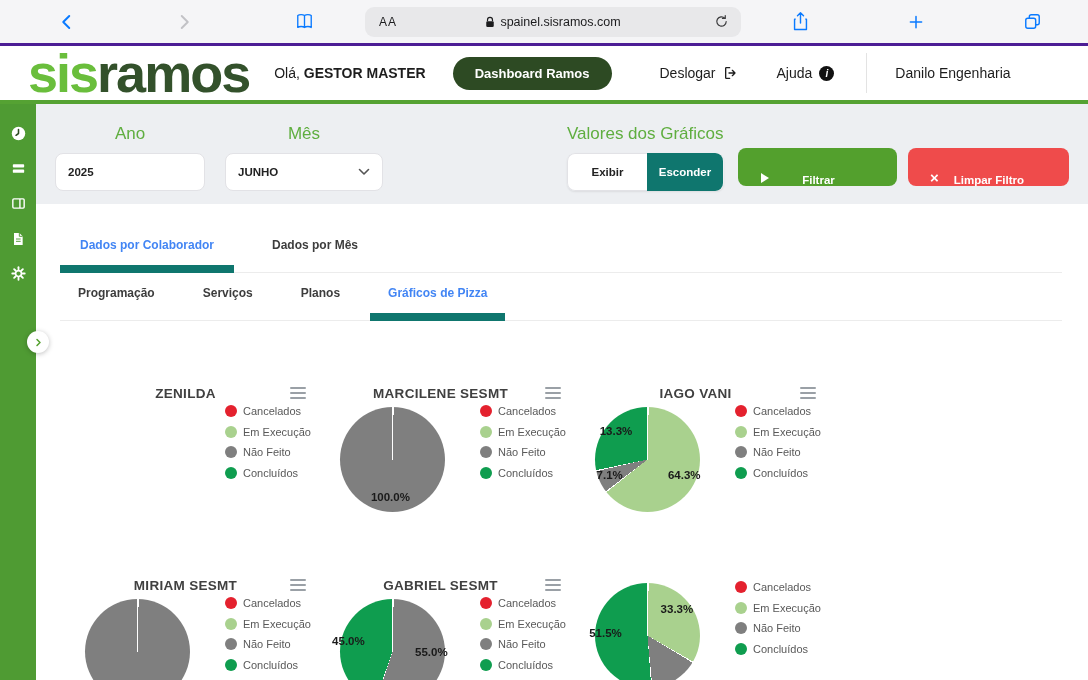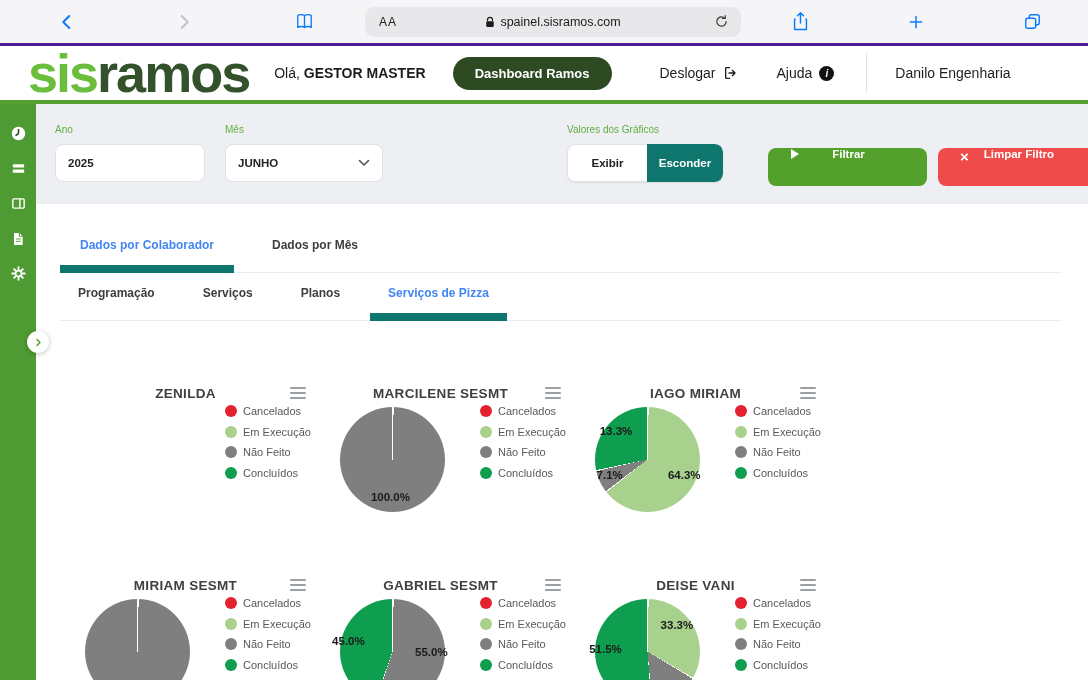--- a/index.html
+++ b/index.html
@@ -43,37 +43,37 @@
   .sidebar { position:absolute; top:104px; left:0; bottom:0; width:36px; background:#4f9b33;
     display:flex; flex-direction:column; align-items:center; padding-top:12px; }
   .side-ico { width:36px; height:35px; display:flex; align-items:center; justify-content:center; cursor:pointer; }
   .expand-btn { position:absolute; left:27px; top:331px; width:22px; height:22px; border-radius:50%;
     background:#fff; box-shadow:0 1px 5px rgba(0,0,0,.25); display:flex; align-items:center; justify-content:center;
     cursor:pointer; z-index:5; }
 
   
   .filter-section { position:absolute; top:104px; left:36px; right:0; height:100px; background:#edeff2; }
   .fgroup { position:absolute; top:20px; }
-  .flabel { font-size:10px; color:#5fae3f; margin-bottom:9px; }
+  .flabel { font-size:17px; color:#5fae3f; margin-bottom:9px;text-align:center; }
   .finput { background:#fff; border:1px solid #e2e2e6; border-radius:8px; height:38px;
     display:flex; align-items:center; padding:0 12px; font-size:11.5px; font-weight:700; color:#222; }
   .fselect { justify-content:space-between; cursor:pointer; }
   .g-ano{ left:19px; } .g-ano .finput{ width:150px; }
   .g-mes{ left:189px; } .g-mes .finput{ width:158px; }
   .g-usr{ left:359px; } .g-usr .finput{ width:158px; }
   .g-val{ left:531px; }
   .seg { display:flex; height:38px; border-radius:8px; overflow:hidden; box-shadow:0 1px 2px rgba(0,0,0,.08); }
   .seg-left { width:80px; background:#fff; color:#222; font-size:11.5px; font-weight:700;
     display:flex; align-items:center; justify-content:center; border:1px solid #e2e2e6; border-right:none;
     border-radius:8px 0 0 8px; cursor:pointer; }
   .seg-right { width:76px; background:#0f766e; color:#fff; font-size:11.5px; font-weight:700;
     display:flex; align-items:center; justify-content:center; border-radius:0 8px 8px 0; cursor:pointer; }
   .btn { position:absolute; top:44px; height:38px; border:none; border-radius:8px; color:#fff;
-    font-size:11.5px; font-weight:800; display:flex; align-items:flex-start; cursor:pointer;
-    font-family:"Liberation Sans", sans-serif;margin-left:30px; }
+    font-size:11.5px; font-weight:800; display:flex; align-items:flex-end; cursor:pointer;
+    font-family:"Liberation Sans", sans-serif; }
   .btn-filtrar { left:702px; width:159px; background:#53a02d; }
   .btn-limpar { left:872px; width:161px; background:#ef4b4b; }
   .btn .ico { margin-left:22px; } .btn .lbl { flex:1; text-align:center; margin-right:30px; }
   .x-ico::before { content:"×"; font-size:15px; font-weight:800; }
 
   
   .content { position:absolute; top:204px; left:36px; right:0; bottom:0; background:#fff; }
   .tabrow { margin:0 26px 0 24px; border-bottom:1px solid #ececec; display:flex; }
   .tabrow-1 { padding-top:34px; }
   .tabrow-2 { margin-top:13px; }
@@ -264,21 +264,21 @@
 
   <div class="content">
     <div class="tabrow tabrow-1">
       <div class="tab active">Dados por Colaborador</div>
       <div class="tab">Dados por Mês</div>
     </div>
     <div class="tabrow tabrow-2">
       <div class="tab">Programação</div>
       <div class="tab">Serviços</div>
       <div class="tab">Planos</div>
-      <div class="tab active">Serviços de Pizza</div>
+      <div class="tab active">Gráficos de Pizza</div>
     </div>
     <div class="charts-grid">
         <div class="chart-block">
           <div class="chart-header">
             <div class="chart-title">ZENILDA</div>
             <div class="burger">
               <span></span>
               <span></span>
               <span></span>
             </div>
@@ -334,21 +334,21 @@
               </div>
               <div class="legend-item">
                 <span class="legend-dot" style="background: rgb(15, 157, 79);"></span>
                 <span class="legend-label">Concluídos</span>
               </div>
             </div>
           </div>
         </div>
         <div class="chart-block">
           <div class="chart-header">
-            <div class="chart-title">IAGO MIRIAM</div>
+            <div class="chart-title">IAGO VANI</div>
             <div class="burger">
               <span></span>
               <span></span>
               <span></span>
             </div>
           </div>
           <div class="chart-body">
             <div class="pie-wrap">
               <div class="pie" style="background: conic-gradient(rgb(255, 255, 255) 0deg, rgb(255, 255, 255) 1.3deg, rgb(169, 209, 142) 1.3deg, rgb(169, 209, 142) 231.48deg, rgb(255, 255, 255) 231.48deg, rgb(255, 255, 255) 232.78deg, rgb(127, 127, 127) 232.78deg, rgb(127, 127, 127) 257.04deg, rgb(255, 255, 255) 257.04deg, rgb(255, 255, 255) 258.34deg, rgb(15, 157, 79) 258.34deg, rgb(15, 157, 79) 360deg);"></div>
               <span class="pct" style="left: 85%; top: 65%;">64.3%</span>
@@ -438,28 +438,20 @@
                 <span class="legend-label">Não Feito</span>
               </div>
               <div class="legend-item">
                 <span class="legend-dot" style="background: rgb(15, 157, 79);"></span>
                 <span class="legend-label">Concluídos</span>
               </div>
             </div>
           </div>
         </div>
         <div class="chart-block">
-          <div class="chart-header">
-            <div class="chart-title">DEISE VANI</div>
-            <div class="burger">
-              <span></span>
-              <span></span>
-              <span></span>
-            </div>
-          </div>
           <div class="chart-body">
             <div class="pie-wrap">
               <div class="pie" style="background: conic-gradient(rgb(255, 255, 255) 0deg, rgb(255, 255, 255) 1.3deg, rgb(169, 209, 142) 1.3deg, rgb(169, 209, 142) 119.88deg, rgb(255, 255, 255) 119.88deg, rgb(255, 255, 255) 121.18deg, rgb(127, 127, 127) 121.18deg, rgb(127, 127, 127) 174.6deg, rgb(255, 255, 255) 174.6deg, rgb(255, 255, 255) 175.9deg, rgb(15, 157, 79) 175.9deg, rgb(15, 157, 79) 360deg);"></div>
               <span class="pct" style="left: 78%; top: 25%;">33.3%</span>
               <span class="pct" style="left: 10%; top: 48%;">51.5%</span>
             </div>
             <div class="legend">
               <div class="legend-item">
                 <span class="legend-dot" style="background: rgb(228, 33, 46);"></span>
                 <span class="legend-label">Cancelados</span>

